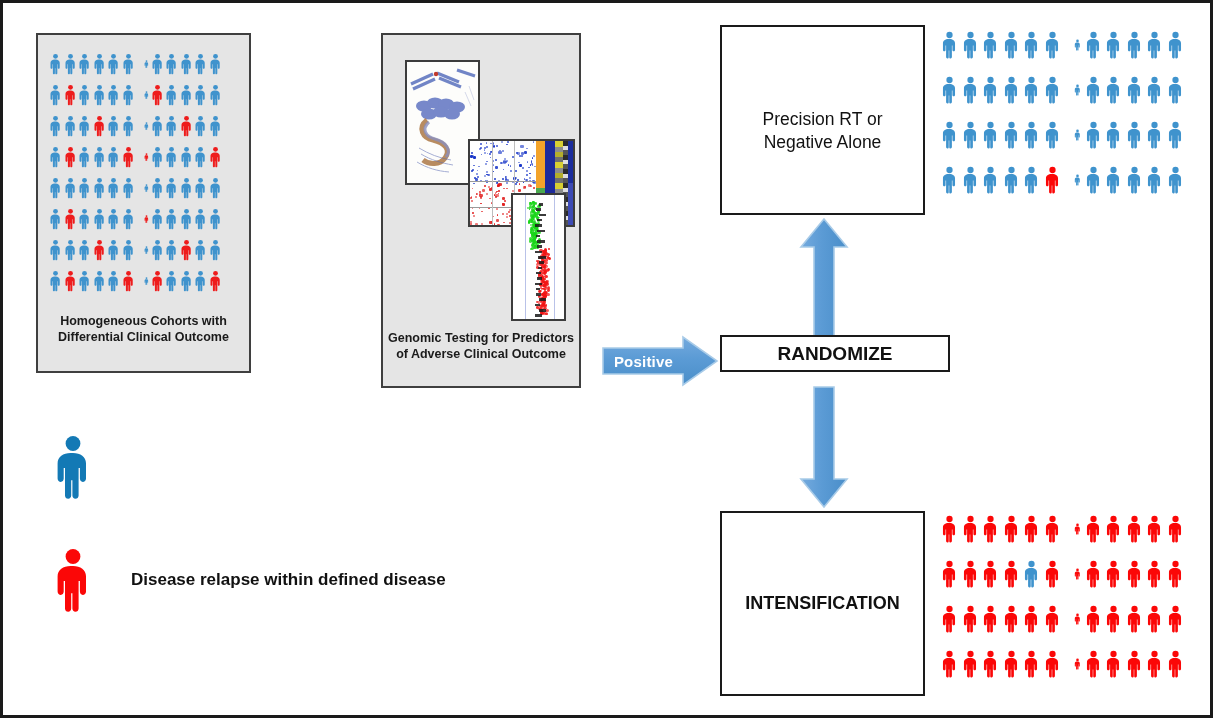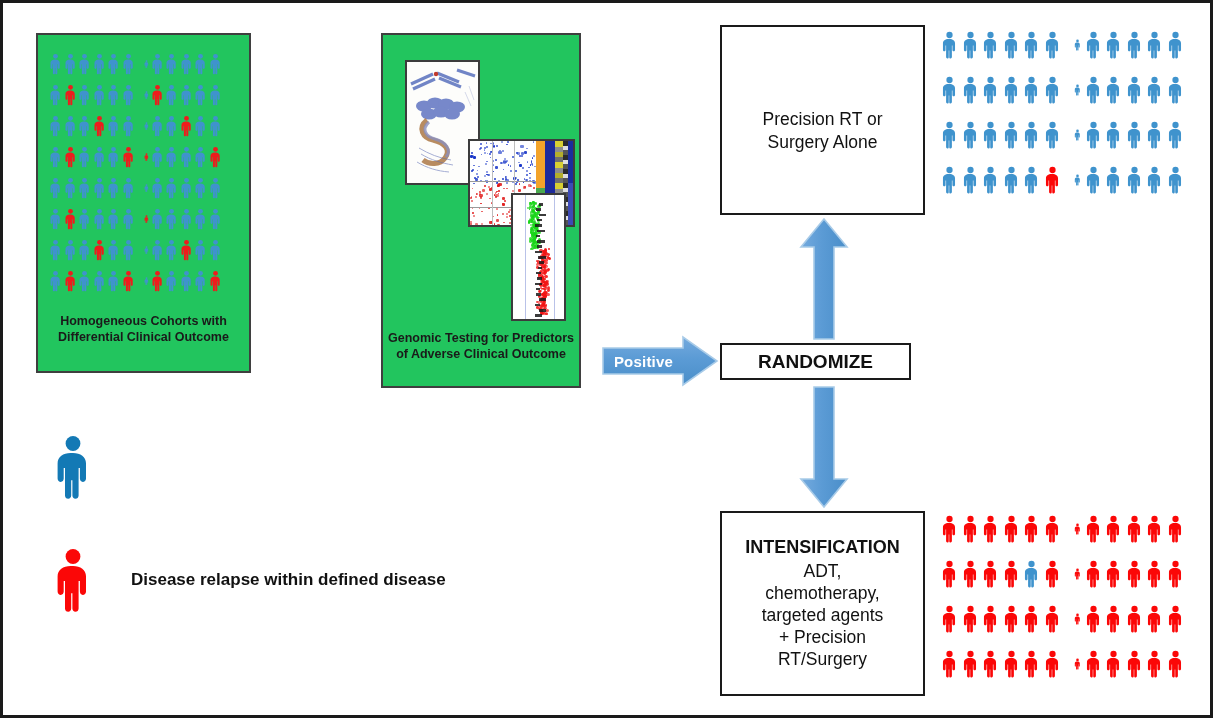--- a/index.html
+++ b/index.html
@@ -14,21 +14,21 @@
     height:718px;
     background:#ffffff;
     box-sizing:border-box;
     border:3px solid #1a1a1a;
     overflow:hidden;
   }
 
   
   .panel{
     position:absolute;
-    background:#22c55e;
+    background:#e5e5e5;
     border:2px solid #3f3f3f;
     box-sizing:border-box;
   }
   .thinpanel{
     position:absolute;
     background:#ffffff;
     border:2px solid #1a1a1a;
     box-sizing:border-box;
     display:flex;
     flex-direction:column;
@@ -1343,63 +1343,56 @@
         </defs>
         <polygon points="2,13 82,13 82,2 116,26 82,50 82,39 2,39" fill="url(#gPOS)" stroke="#a8cbe8" stroke-width="1.6"></polygon>
       </svg>
       <div class="arrow-label" style="font-size:15px;width:72%;">Positive</div>
     </div>
   </div>
 
   <div class="thinpanel" style="left:717px;top:22px;width:205px;height:190px;">
     <div style="margin-top:22px;font-size:17.5px;line-height:1.30;color:#111;">
       <div>Precision RT or</div>
-      <div>Surgery Alone</div>
+      <div>Negative Alone</div>
     </div>
   </div>
 
   <div style="position:absolute;left:796px;top:214px;width:50px;height:124px;">
     <svg width="50" height="124" viewBox="0 0 50 124">
       <defs>
         <linearGradient id="gUP" x1="0" y1="0" x2="1" y2="0">
           <stop offset="0%" stop-color="#74aade"></stop>
           <stop offset="45%" stop-color="#5b9bd5"></stop>
           <stop offset="100%" stop-color="#4a8ec9"></stop>
         </linearGradient>
       </defs>
       <polygon points="25,2 48,30 35,30 35,122 15,122 15,30 2,30" fill="url(#gUP)" stroke="#a8cbe8" stroke-width="1.6"></polygon>
     </svg>
   </div>
 
-  <div class="thinpanel" style="left:717px;top:340px;width:191px;height:37px;">
+  <div class="thinpanel" style="left:717px;top:332px;width:230px;height:37px;">
     <div style="font-weight:bold;font-size:19px;color:#111;">RANDOMIZE</div>
   </div>
 
   <div style="position:absolute;left:796px;top:382px;width:50px;height:124px;">
     <svg width="50" height="124" viewBox="0 0 50 124">
       <defs>
         <linearGradient id="gDN" x1="0" y1="0" x2="1" y2="0">
           <stop offset="0%" stop-color="#74aade"></stop>
           <stop offset="45%" stop-color="#5b9bd5"></stop>
           <stop offset="100%" stop-color="#4a8ec9"></stop>
         </linearGradient>
       </defs>
       <polygon points="15,2 35,2 35,94 48,94 25,122 2,94 15,94" fill="url(#gDN)" stroke="#a8cbe8" stroke-width="1.6"></polygon>
     </svg>
   </div>
 
   <div class="thinpanel" style="left:717px;top:508px;width:205px;height:185px;">
     <div style="font-weight:bold;font-size:18px;color:#111;line-height:1.2;">INTENSIFICATION</div>
-    <div id="intensBody" style="font-size:17.5px;line-height:1.26;color:#111;margin-top:2px;">
-        <div>ADT,</div>
-        <div>chemotherapy,</div>
-        <div>targeted agents</div>
-        <div>+ Precision</div>
-        <div>RT/Surgery</div>
-      </div>
   </div>
 
   <div id="socGrid" class="pgrid" style="left: 938px; top: 24px; width: auto; height: 186px; grid-template-columns: 17px 17px 17px 17px 17px 17px 17px 17px 17px 17px 17px 17px; grid-template-rows: 36px 36px 36px 36px; gap: 9px 3.5px;">
       <div class="pcell">
         <svg width="17" height="36" viewBox="0 0 40 64" class="person">
           <circle cx="20" cy="8.5" r="7.4" fill="#3f93cd"></circle>
           <path d="M20,18 C27.5,18 33,21.8 33,28.2 L33,43.5 C33,45.6 31.4,46.9 29.8,46.9 C28.2,46.9 26.9,45.6 26.9,43.6 L26.9,33 L25.6,33 L25.6,60.5 C25.6,62.5 24.2,63.8 22.4,63.8 C20.7,63.8 19.4,62.5 19.4,60.6 L19.4,45.2 L18.2,45.2 L18.2,60.6 C18.2,62.5 16.9,63.8 15.2,63.8 C13.4,63.8 12,62.5 12,60.5 L12,33 L10.7,33 L10.7,43.6 C10.7,45.6 9.4,46.9 7.8,46.9 C6.2,46.9 4.6,45.6 4.6,43.5 L4.6,28.2 C4.6,21.8 10.1,18 17.6,18 Z" fill="#3f93cd"></path>
         </svg>
       </div>
       <div class="pcell">

